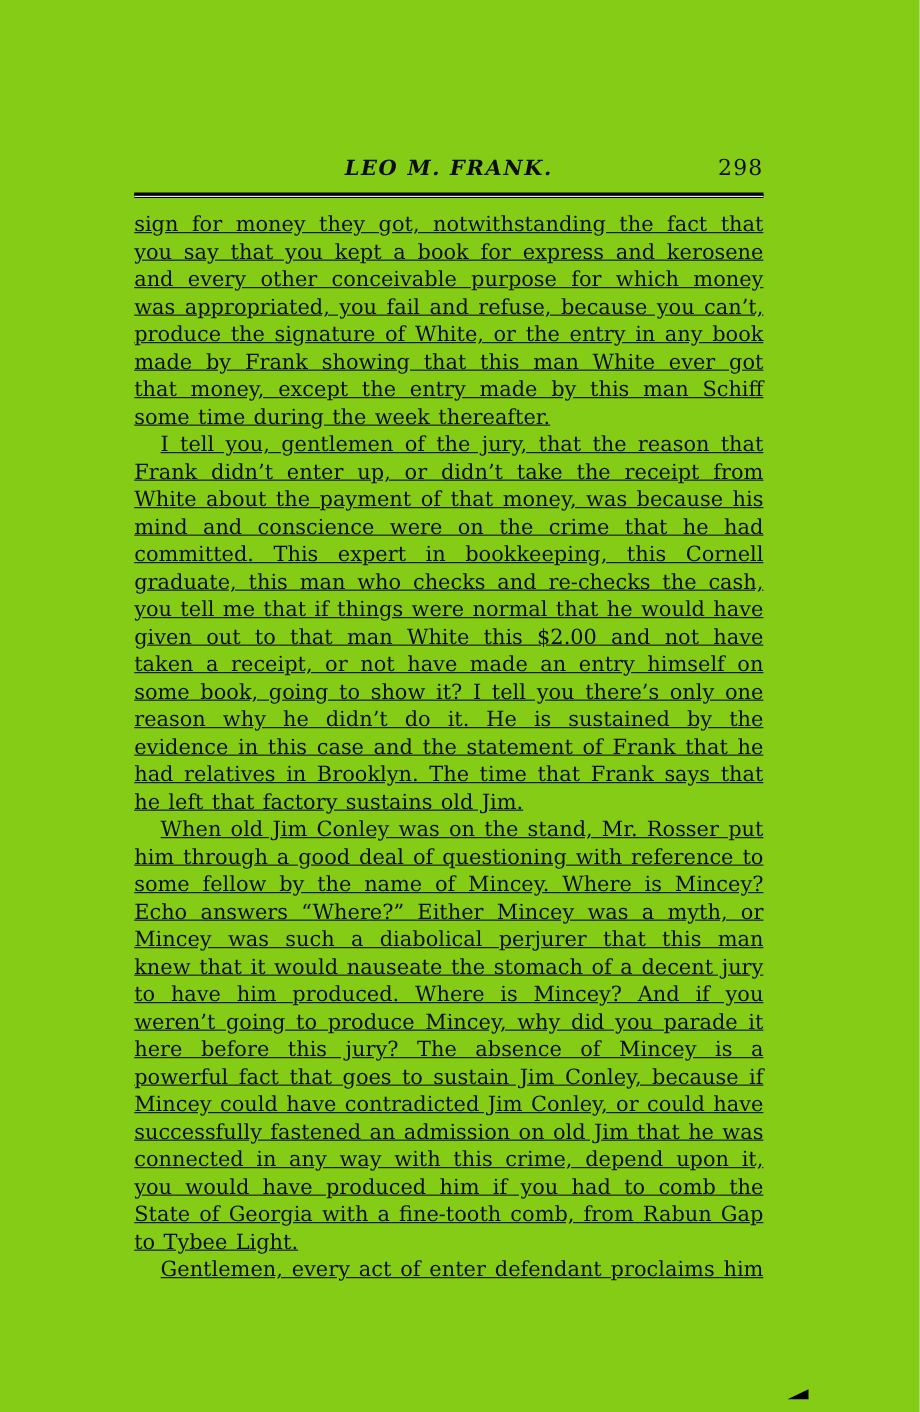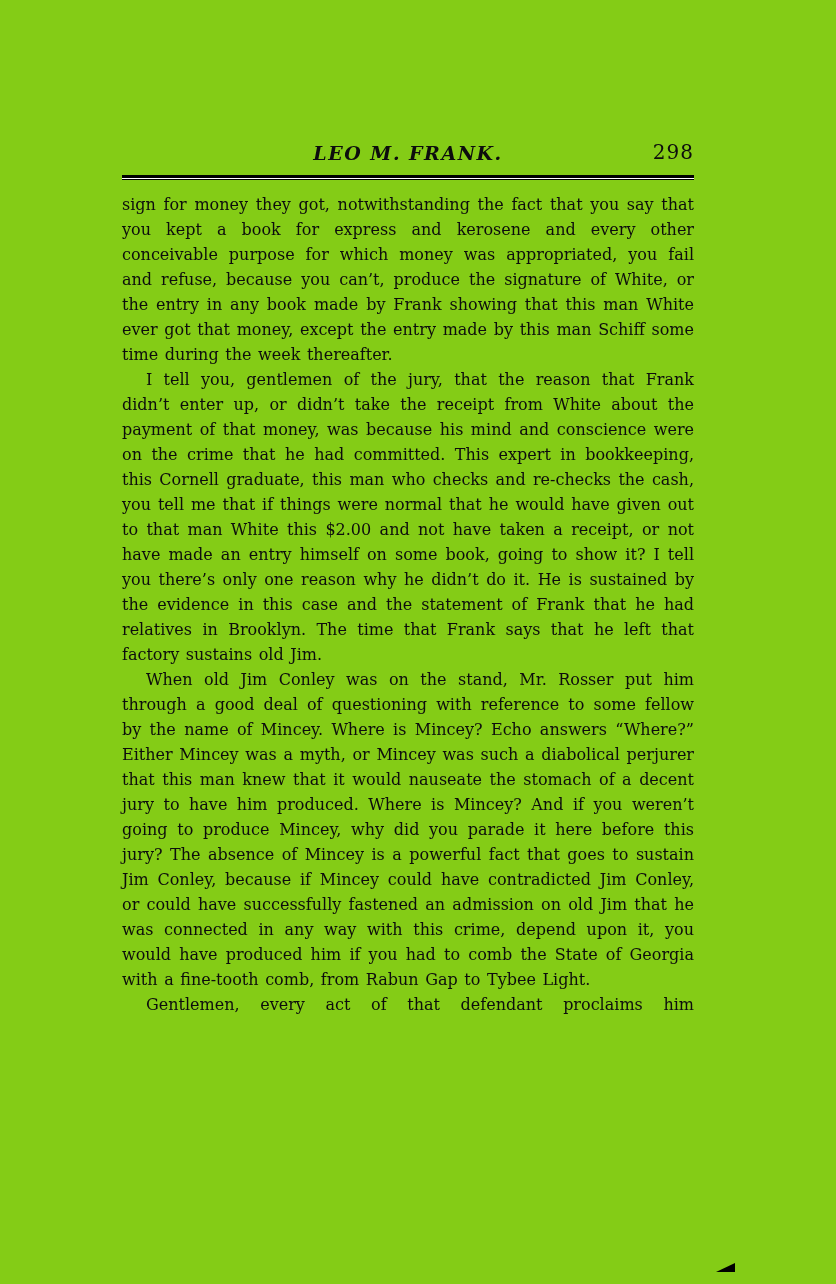--- a/index.html
+++ b/index.html
@@ -45,24 +45,25 @@
   }
   .header-rule {
     margin-top: 7px;
     height: 3px;
     background: #000000;
     border-bottom: 1px solid #ffffff;
     box-shadow: 0 1px 0 #000000;
   }
   .body-text {
     margin-top: 13px;
-    font-size: 16px;
+    font-size: 19px;
     line-height: 25px;
     text-align: justify;
     word-spacing: 1.5px;
+    text-decoration: underline;
   }
   .body-text p {
     margin: 0;
     padding: 0;
   }
   .indent {
     text-indent: 24px;
   }
   .force-justify {
     text-align-last: justify;
@@ -87,19 +88,19 @@
       <div class="header-title">LEO M. FRANK.</div>
       <div class="page-number">298</div>
     </div>
 
     <div class="header-rule"></div>
 
     <div class="body-text">
       <p>sign for money they got, notwithstanding the fact that you say that you kept a book for express and kerosene and every other conceivable purpose for which money was appropriated, you fail and refuse, because you can’t, produce the signature of White, or the entry in any book made by Frank showing that this man White ever got that money, except the entry made by this man Schiff some time during the week thereafter.</p>
       <p class="indent">I tell you, gentlemen of the jury, that the reason that Frank didn’t enter up, or didn’t take the receipt from White about the payment of that money, was because his mind and conscience were on the crime that he had committed.  This expert in bookkeeping, this Cornell graduate, this man who checks and re-checks the cash, you tell me that if things were normal that he would have given out to that man White this $2.00 and not have taken a receipt, or not have made an entry himself on some book, going to show it?  I tell you there’s only one reason why he didn’t do it.  He is sustained by the evidence in this case and the statement of Frank that he had relatives in Brooklyn.  The time that Frank says that he left that factory sustains old Jim.</p>
       <p class="indent">When old Jim Conley was on the stand, Mr. Rosser put him through a good deal of questioning with reference to some fellow by the name of Mincey.  Where is Mincey?  Echo answers “Where?”  Either Mincey was a myth, or Mincey was such a diabolical perjurer that this man knew that it would nauseate the stomach of a decent jury to have him produced.  Where is Mincey?  And if you weren’t going to produce Mincey, why did you parade it here before this jury?  The absence of Mincey is a powerful fact that goes to sustain Jim Conley, because if Mincey could have contradicted Jim Conley, or could have successfully fastened an admission on old Jim that he was connected in any way with this crime, depend upon it, you would have produced him if you had to comb the State of Georgia with a fine-tooth comb, from Rabun Gap to Tybee Light.</p>
-      <p class="indent force-justify">Gentlemen, every act of that defendant proclaims him</p>
+      <p class="indent force-justify">Gentlemen, every act of enter defendant proclaims him</p>
     </div>
 
   </div>
 
   <div class="scan-artifact"></div>
 </div>
 
 </body></html>

